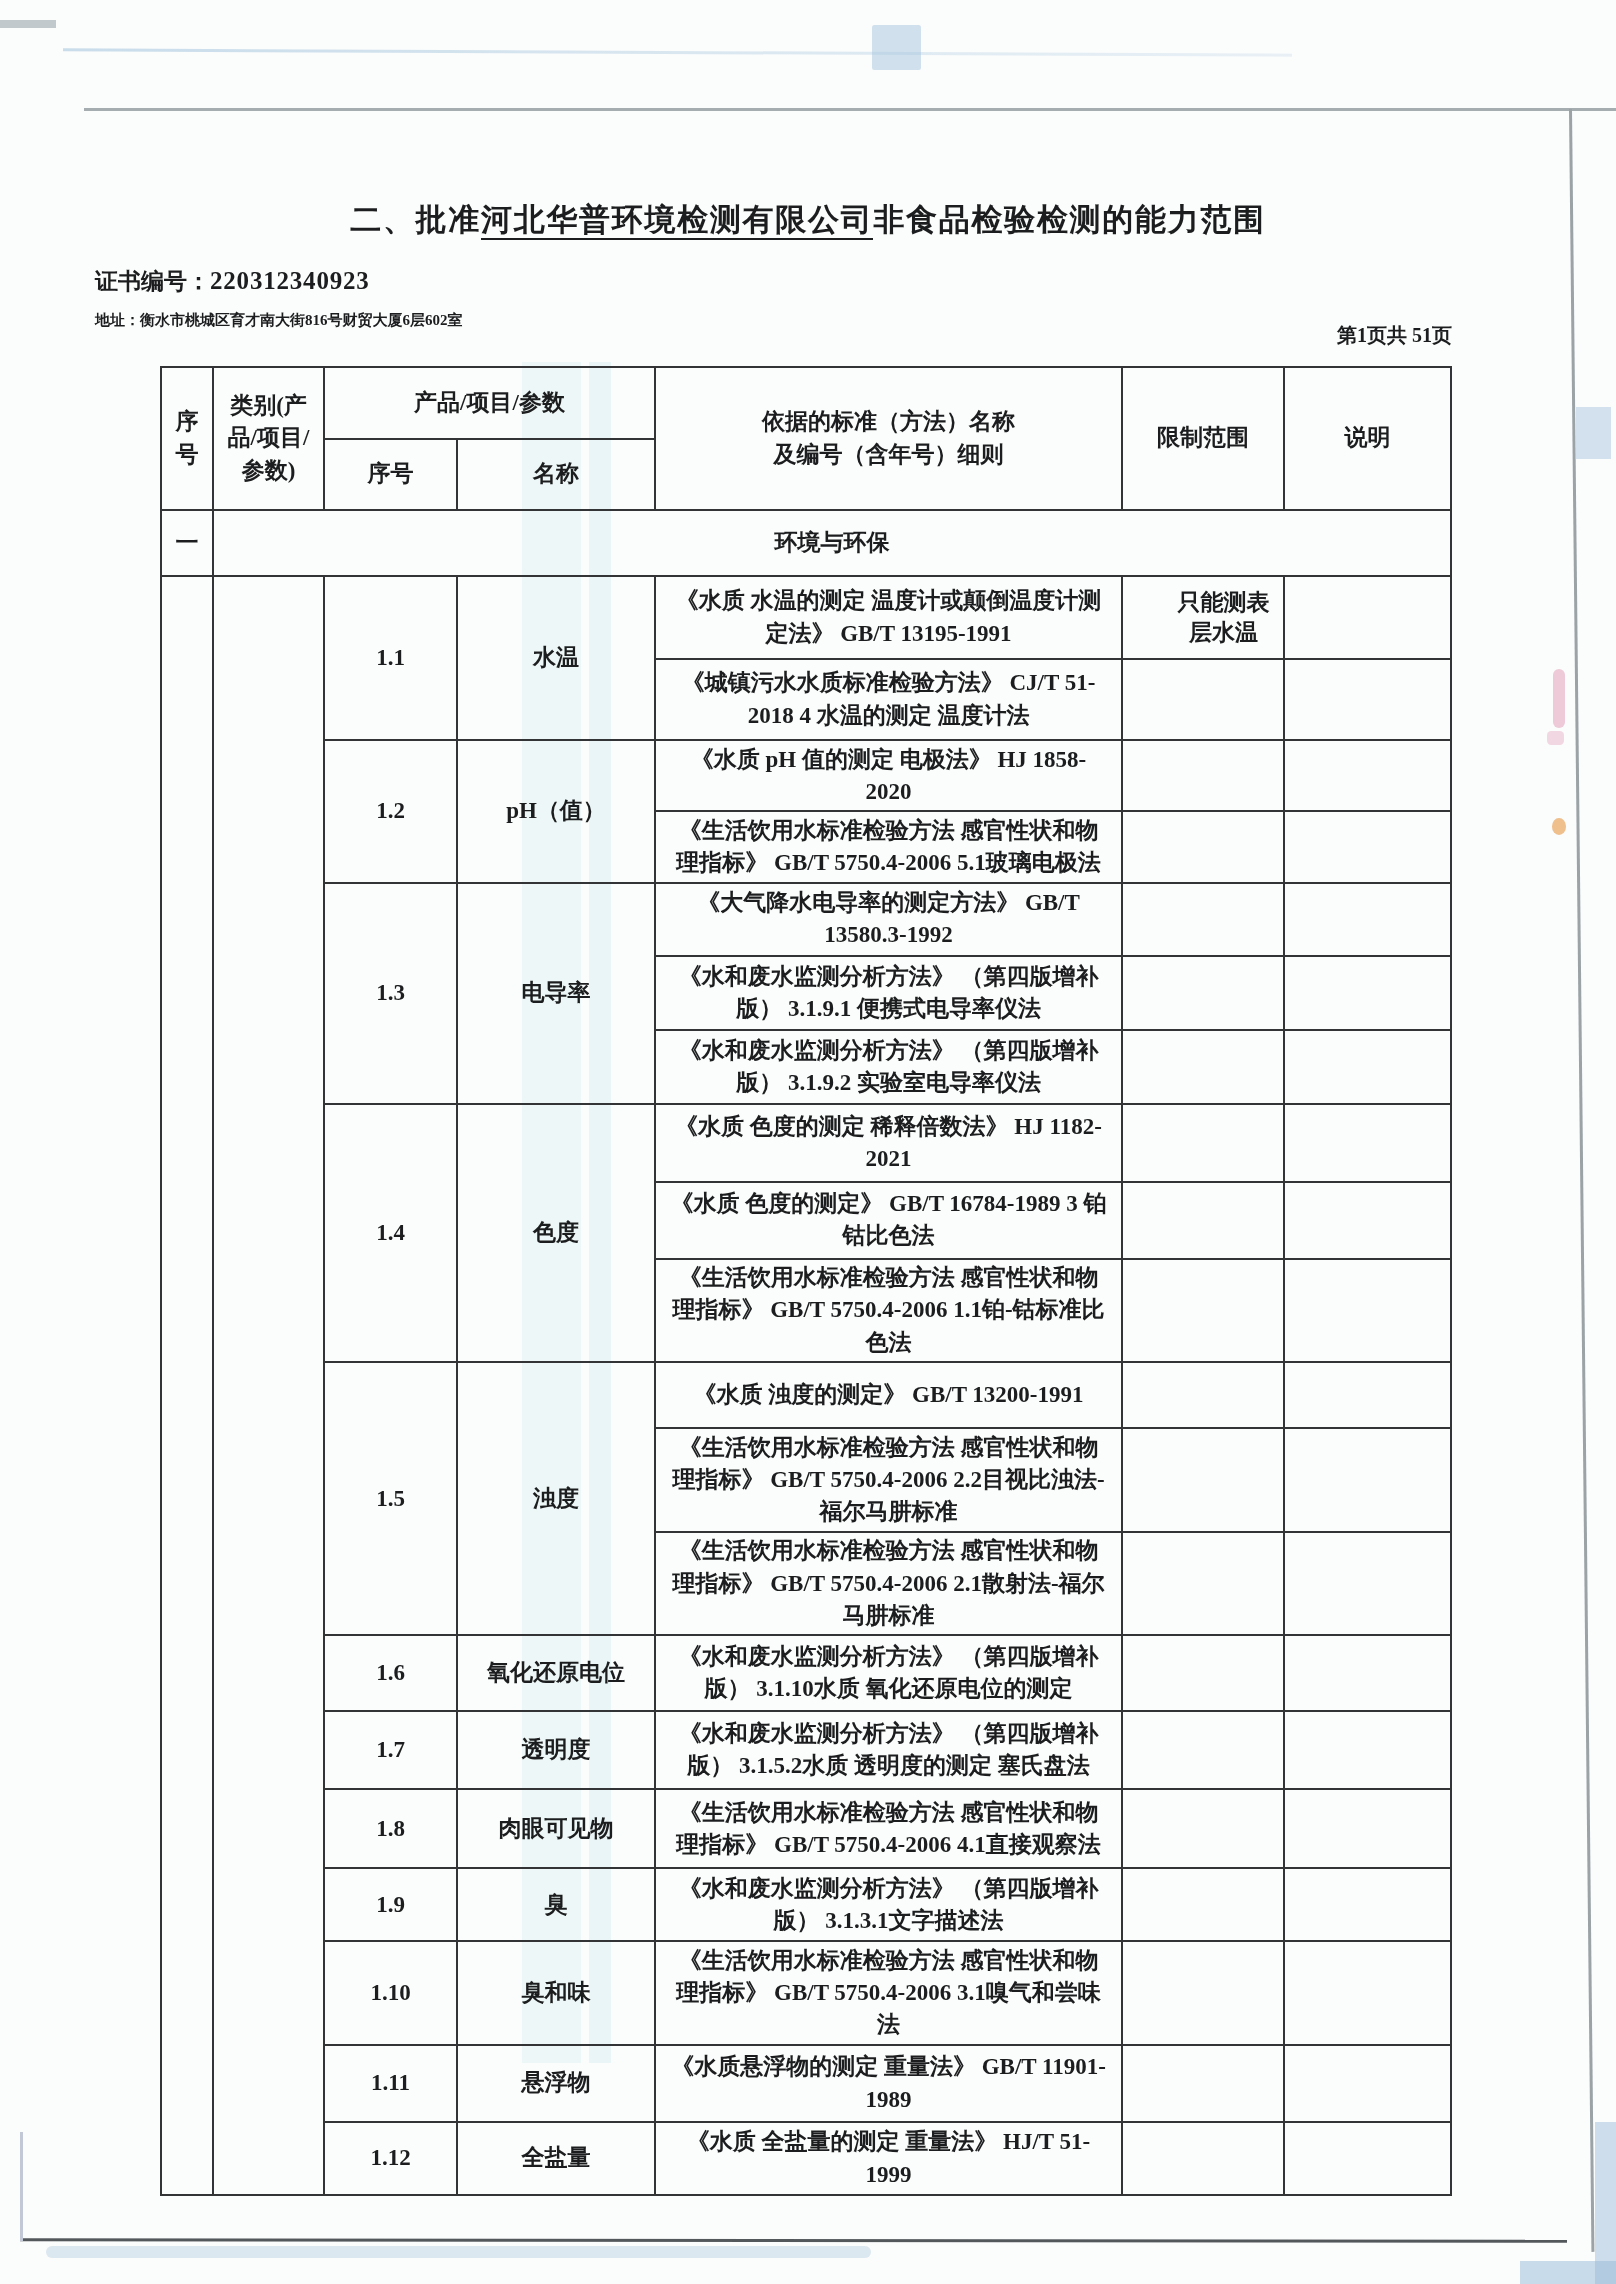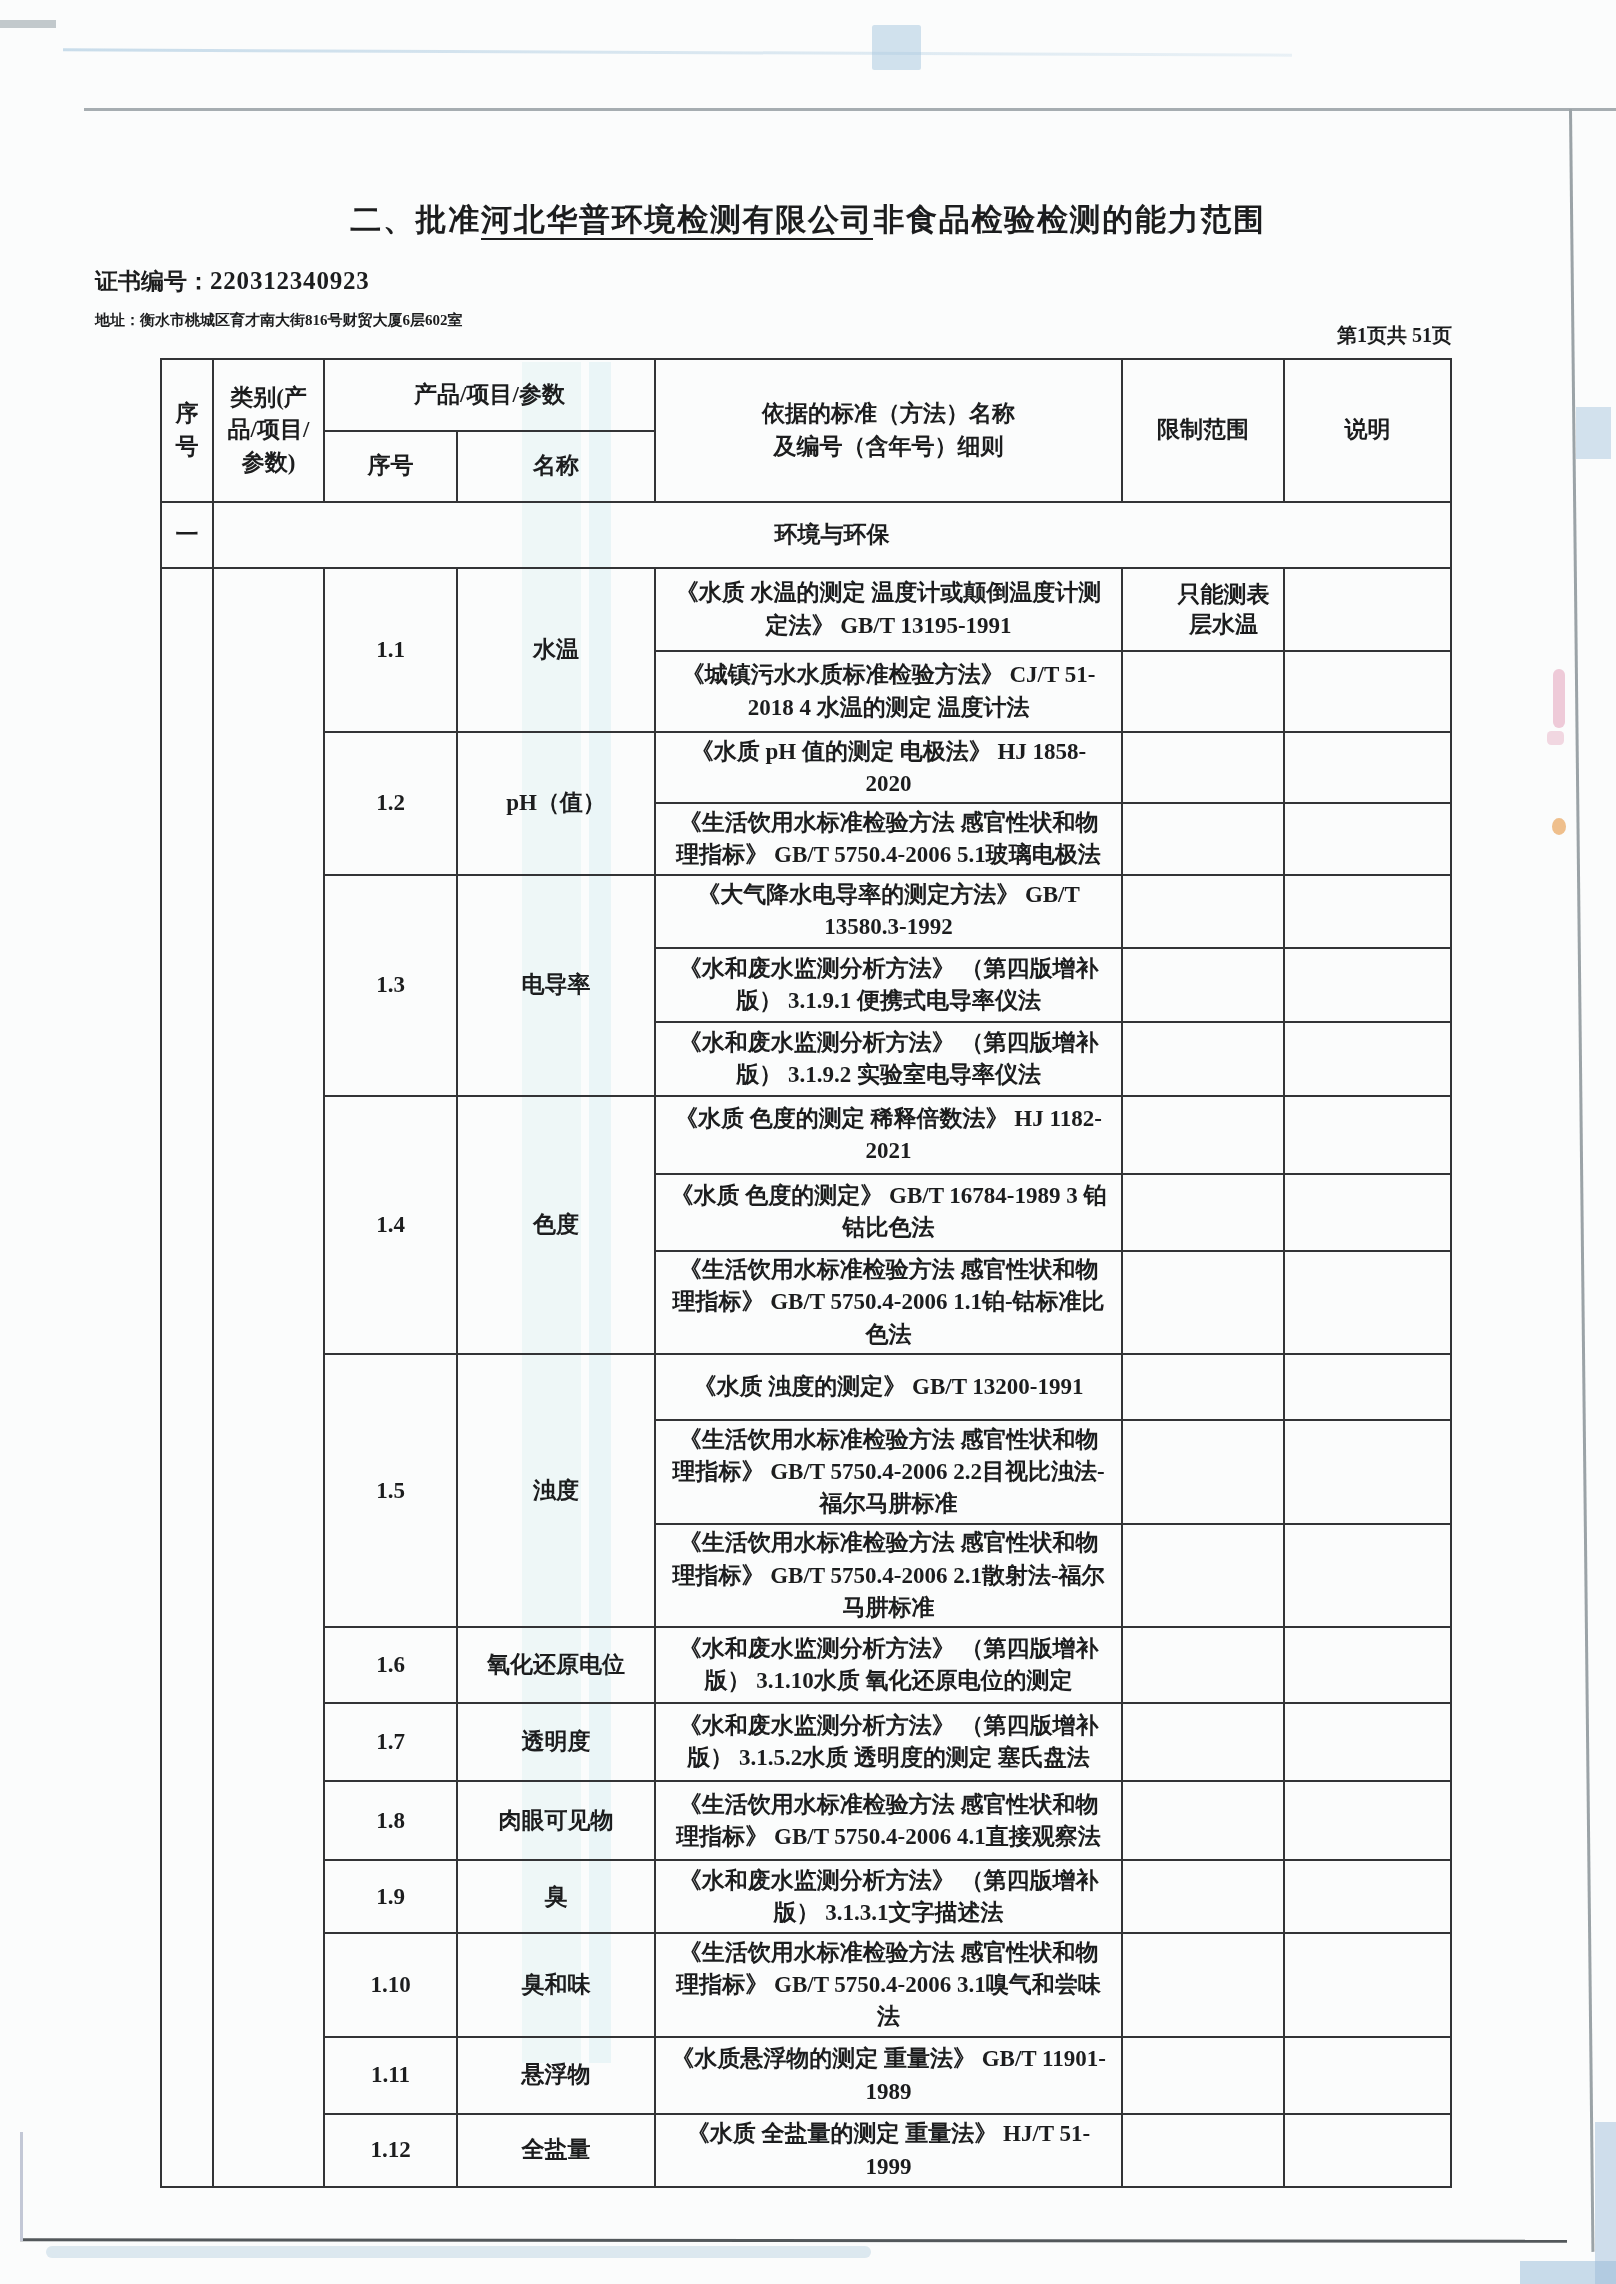--- a/index.html
+++ b/index.html
@@ -32,21 +32,21 @@
   
   .title{position:absolute;top:199px;left:0;width:1616px;text-align:center;
     font-size:31px;font-weight:bold;letter-spacing:1.7px;
     font-family:"Liberation Serif","DejaVu Serif",serif;}
   .title .company{border-bottom:2.5px solid #1c1d1e;padding-bottom:0.8px;}
   .cert-line{position:absolute;top:266px;left:95px;font-size:23px;font-weight:bold;}
   .cert-line .num{font-size:25px;letter-spacing:0.8px;text-align:right;}
   .addr-line{position:absolute;top:311px;left:95px;font-size:15px;font-weight:bold;}
   .page-num{position:absolute;top:322px;left:1337px;font-size:20px;font-weight:bold;}
   
-  table.cap{position:absolute;top:358px;left:160px;width:1291px;
+  table.cap{position:absolute;top:366px;left:160px;width:1291px;
     border-collapse:collapse;table-layout:fixed;}
   .cap td,.cap th{border:2.5px solid #333436;vertical-align:middle;text-align:center;
     font-size:23px;font-weight:bold;line-height:1.4;padding:2.5px 5.9px;
     font-family:"Liberation Serif","DejaVu Serif",serif;word-break:break-word;}
   .cap .hdr-std{white-space:pre-line;}
   .cap .std{padding:2.5px 11.8px;}
   .cap .limit{line-height:1.3;padding-left:47px;}
 </style>
 </head>
 <body>

